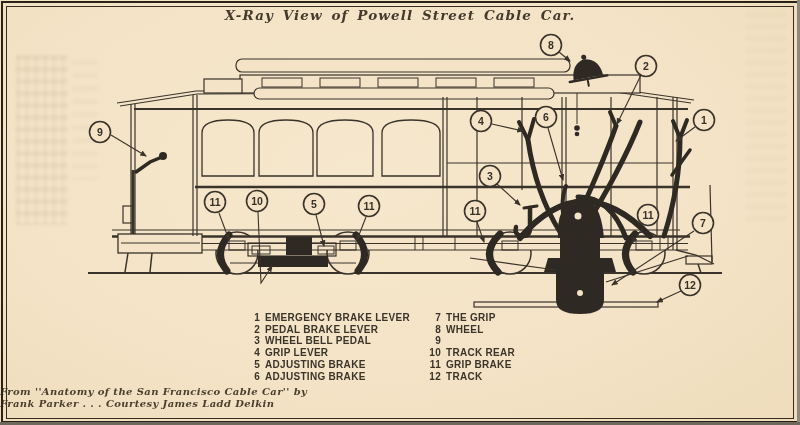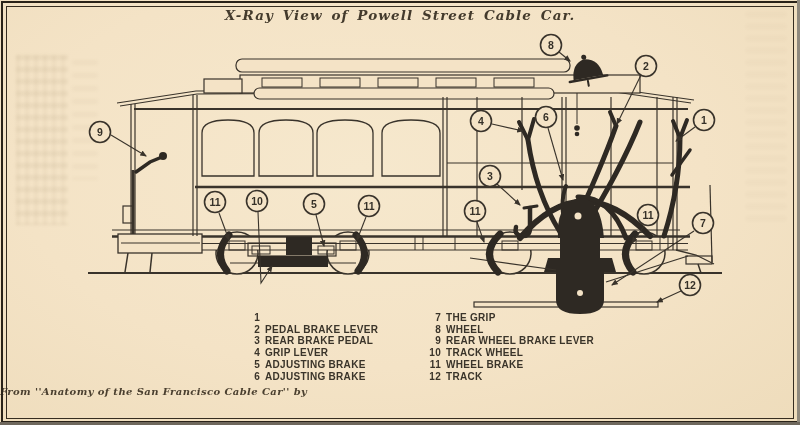--- a/index.html
+++ b/index.html
@@ -287,28 +287,29 @@
           <circle r="10.5"></circle>
           <text y="3.6">12</text>
         </g>
     </g>
   </svg>
 
   <div class="legend">
     <div class="col col-left">
       <div class="row">
           <span class="lnum">1</span>
+          <span>EMERGENCY BRAKE LEVER</span>
         </div>
       <div class="row">
           <span class="lnum">2</span>
           <span>PEDAL BRAKE LEVER</span>
         </div>
       <div class="row">
           <span class="lnum">3</span>
-          <span>REAR BRAKE PEDAL</span>
+          <span>WHEEL BELL PEDAL</span>
         </div>
       <div class="row">
           <span class="lnum">4</span>
           <span>GRIP LEVER</span>
         </div>
       <div class="row">
           <span class="lnum">5</span>
           <span>ADJUSTING BRAKE</span>
         </div>
       <div class="row">
@@ -320,38 +321,38 @@
       <div class="row">
           <span class="lnum">7</span>
           <span>THE GRIP</span>
         </div>
       <div class="row">
           <span class="lnum">8</span>
           <span>WHEEL</span>
         </div>
       <div class="row">
           <span class="lnum">9</span>
-          <span>REAR WHEEL BRAKE LEVER</span>
         </div>
       <div class="row">
           <span class="lnum">10</span>
-          <span>TRACK WHEEL</span>
+          <span>TRACK REAR</span>
         </div>
       <div class="row">
           <span class="lnum">11</span>
-          <span>WHEEL BRAKE</span>
+          <span>GRIP BRAKE</span>
         </div>
       <div class="row">
           <span class="lnum">12</span>
           <span>TRACK</span>
         </div>
     </div>
   </div>
 
   <div class="attrib">
     <div>From ''Anatomy of the San Francisco Cable Car'' by</div>
+    <div>Frank Parker . . . Courtesy James Ladd Delkin</div>
   </div>
 
   <div class="rule-outer"></div>
   <div class="rule-inner"></div>
   <div class="scan-right"></div>
   <div class="scan-bottom"></div>
 </div>
 
 </body></html>

